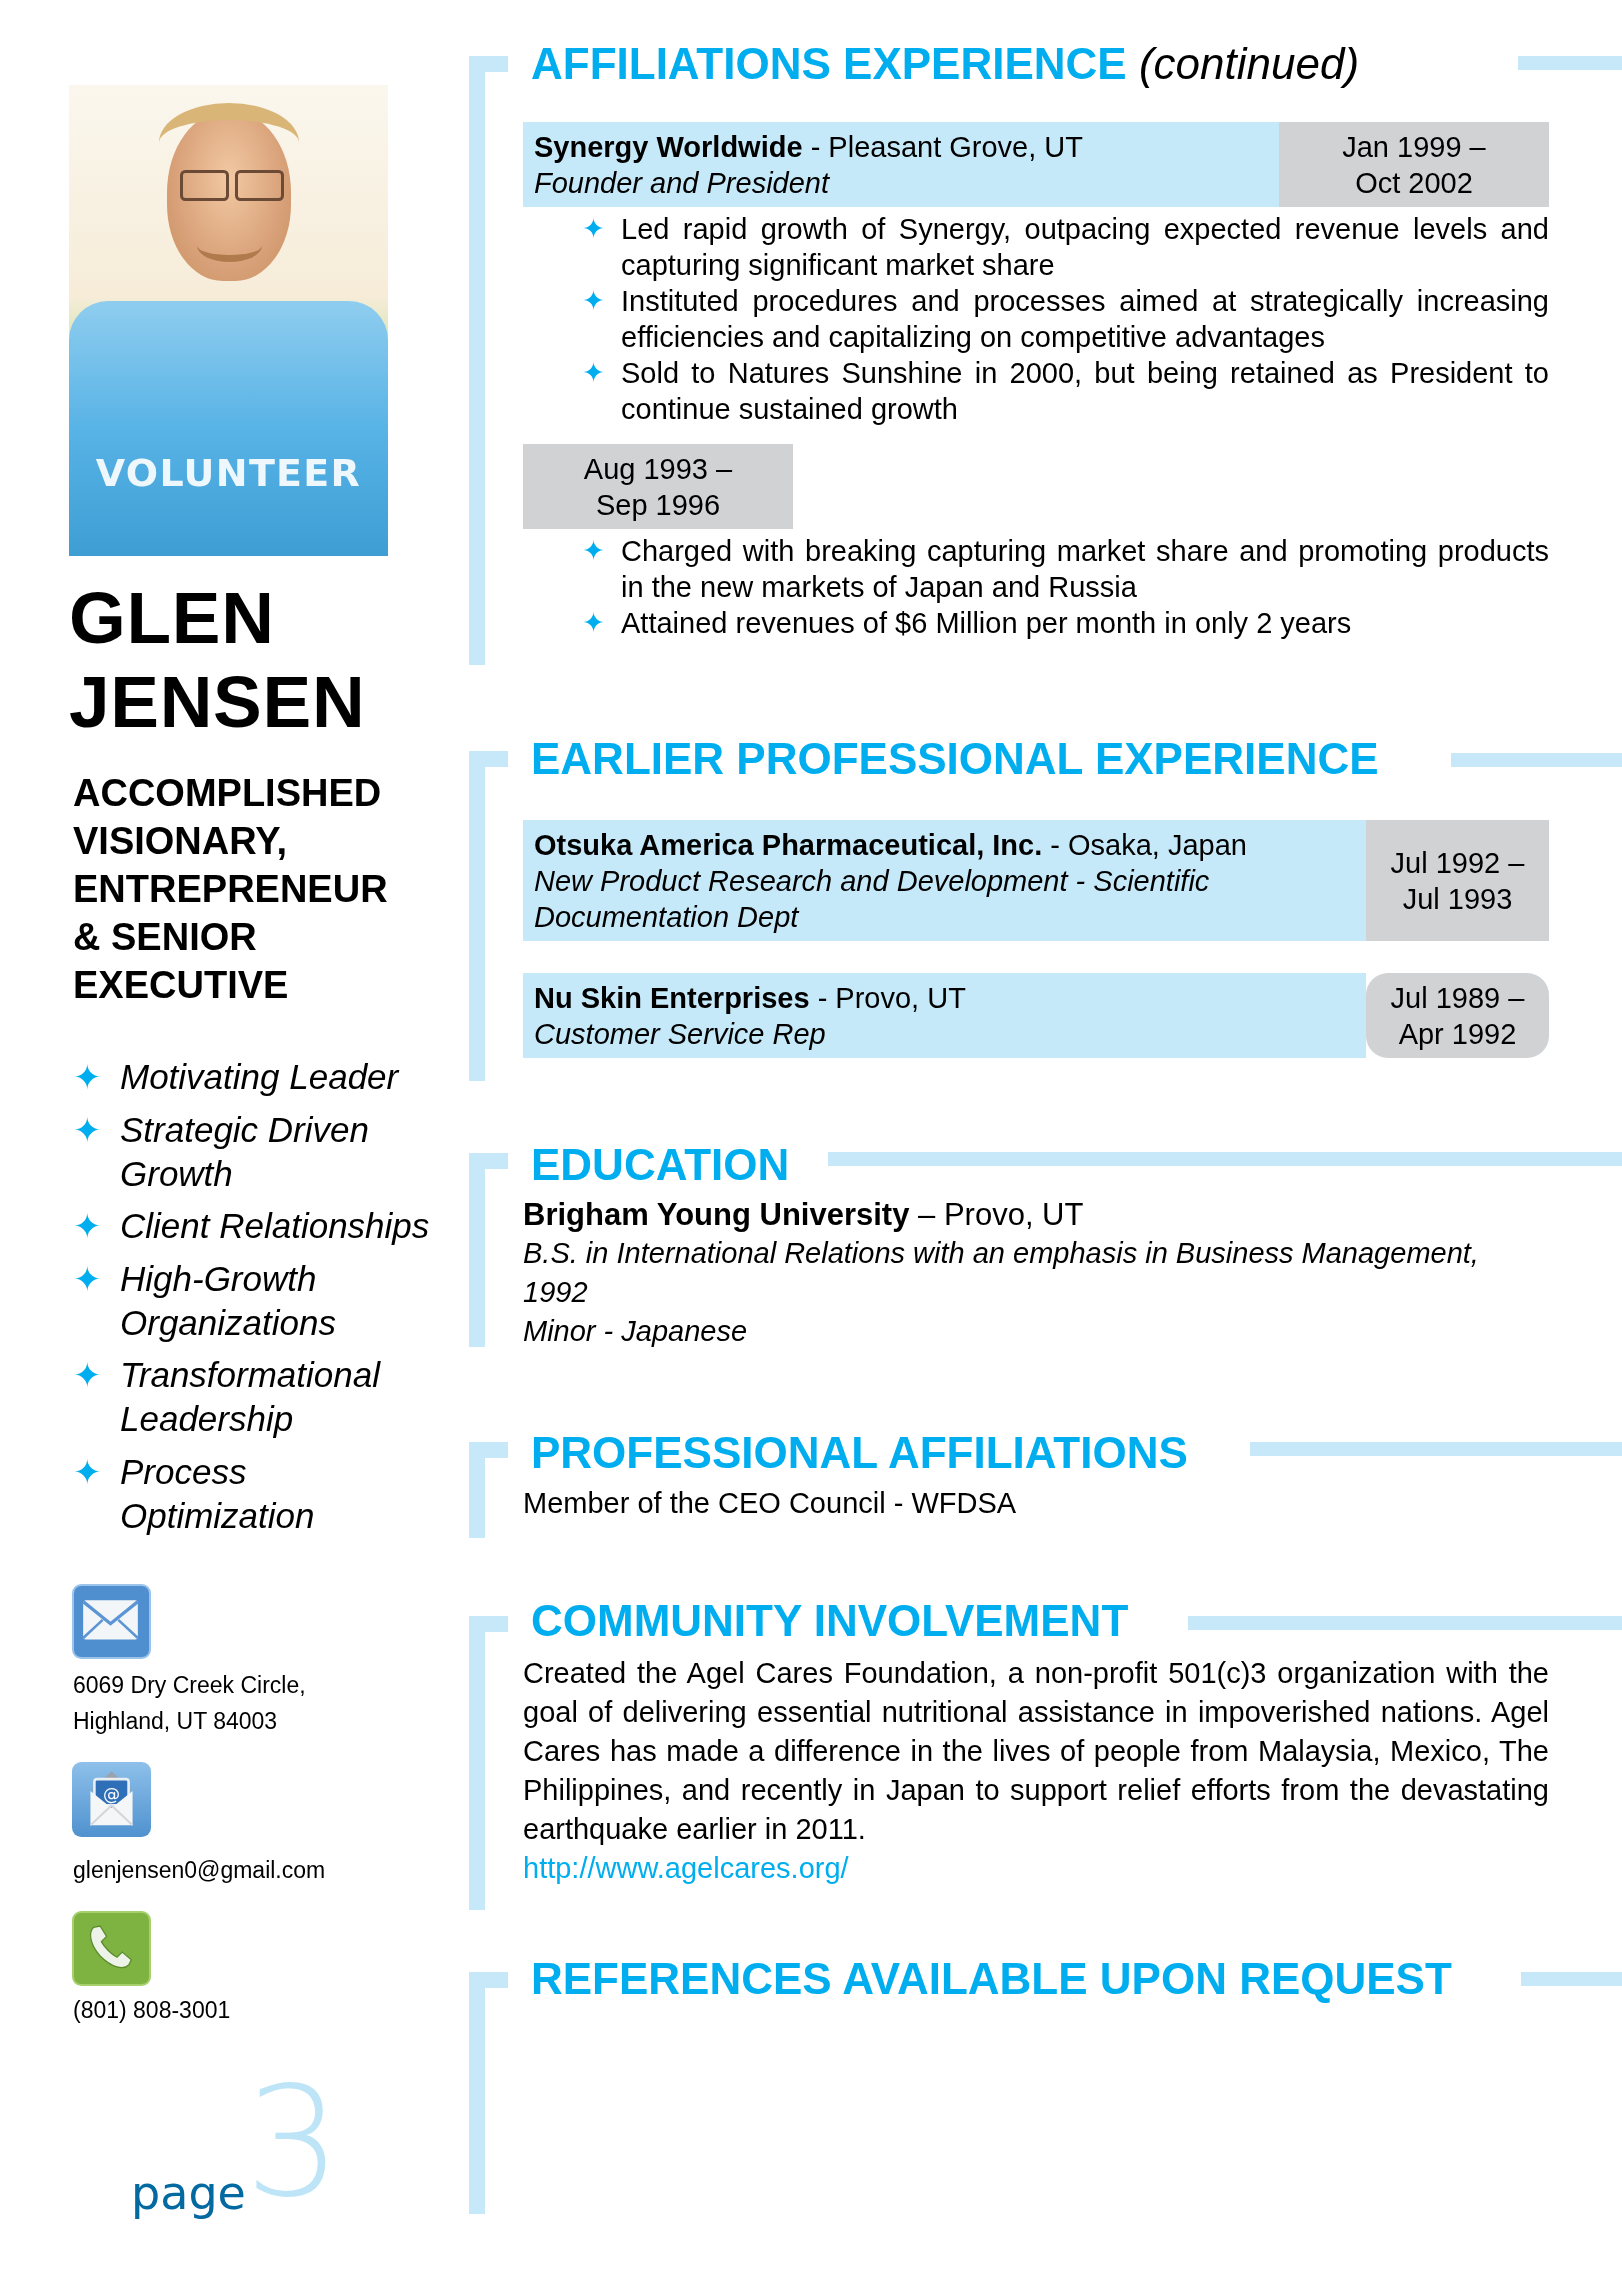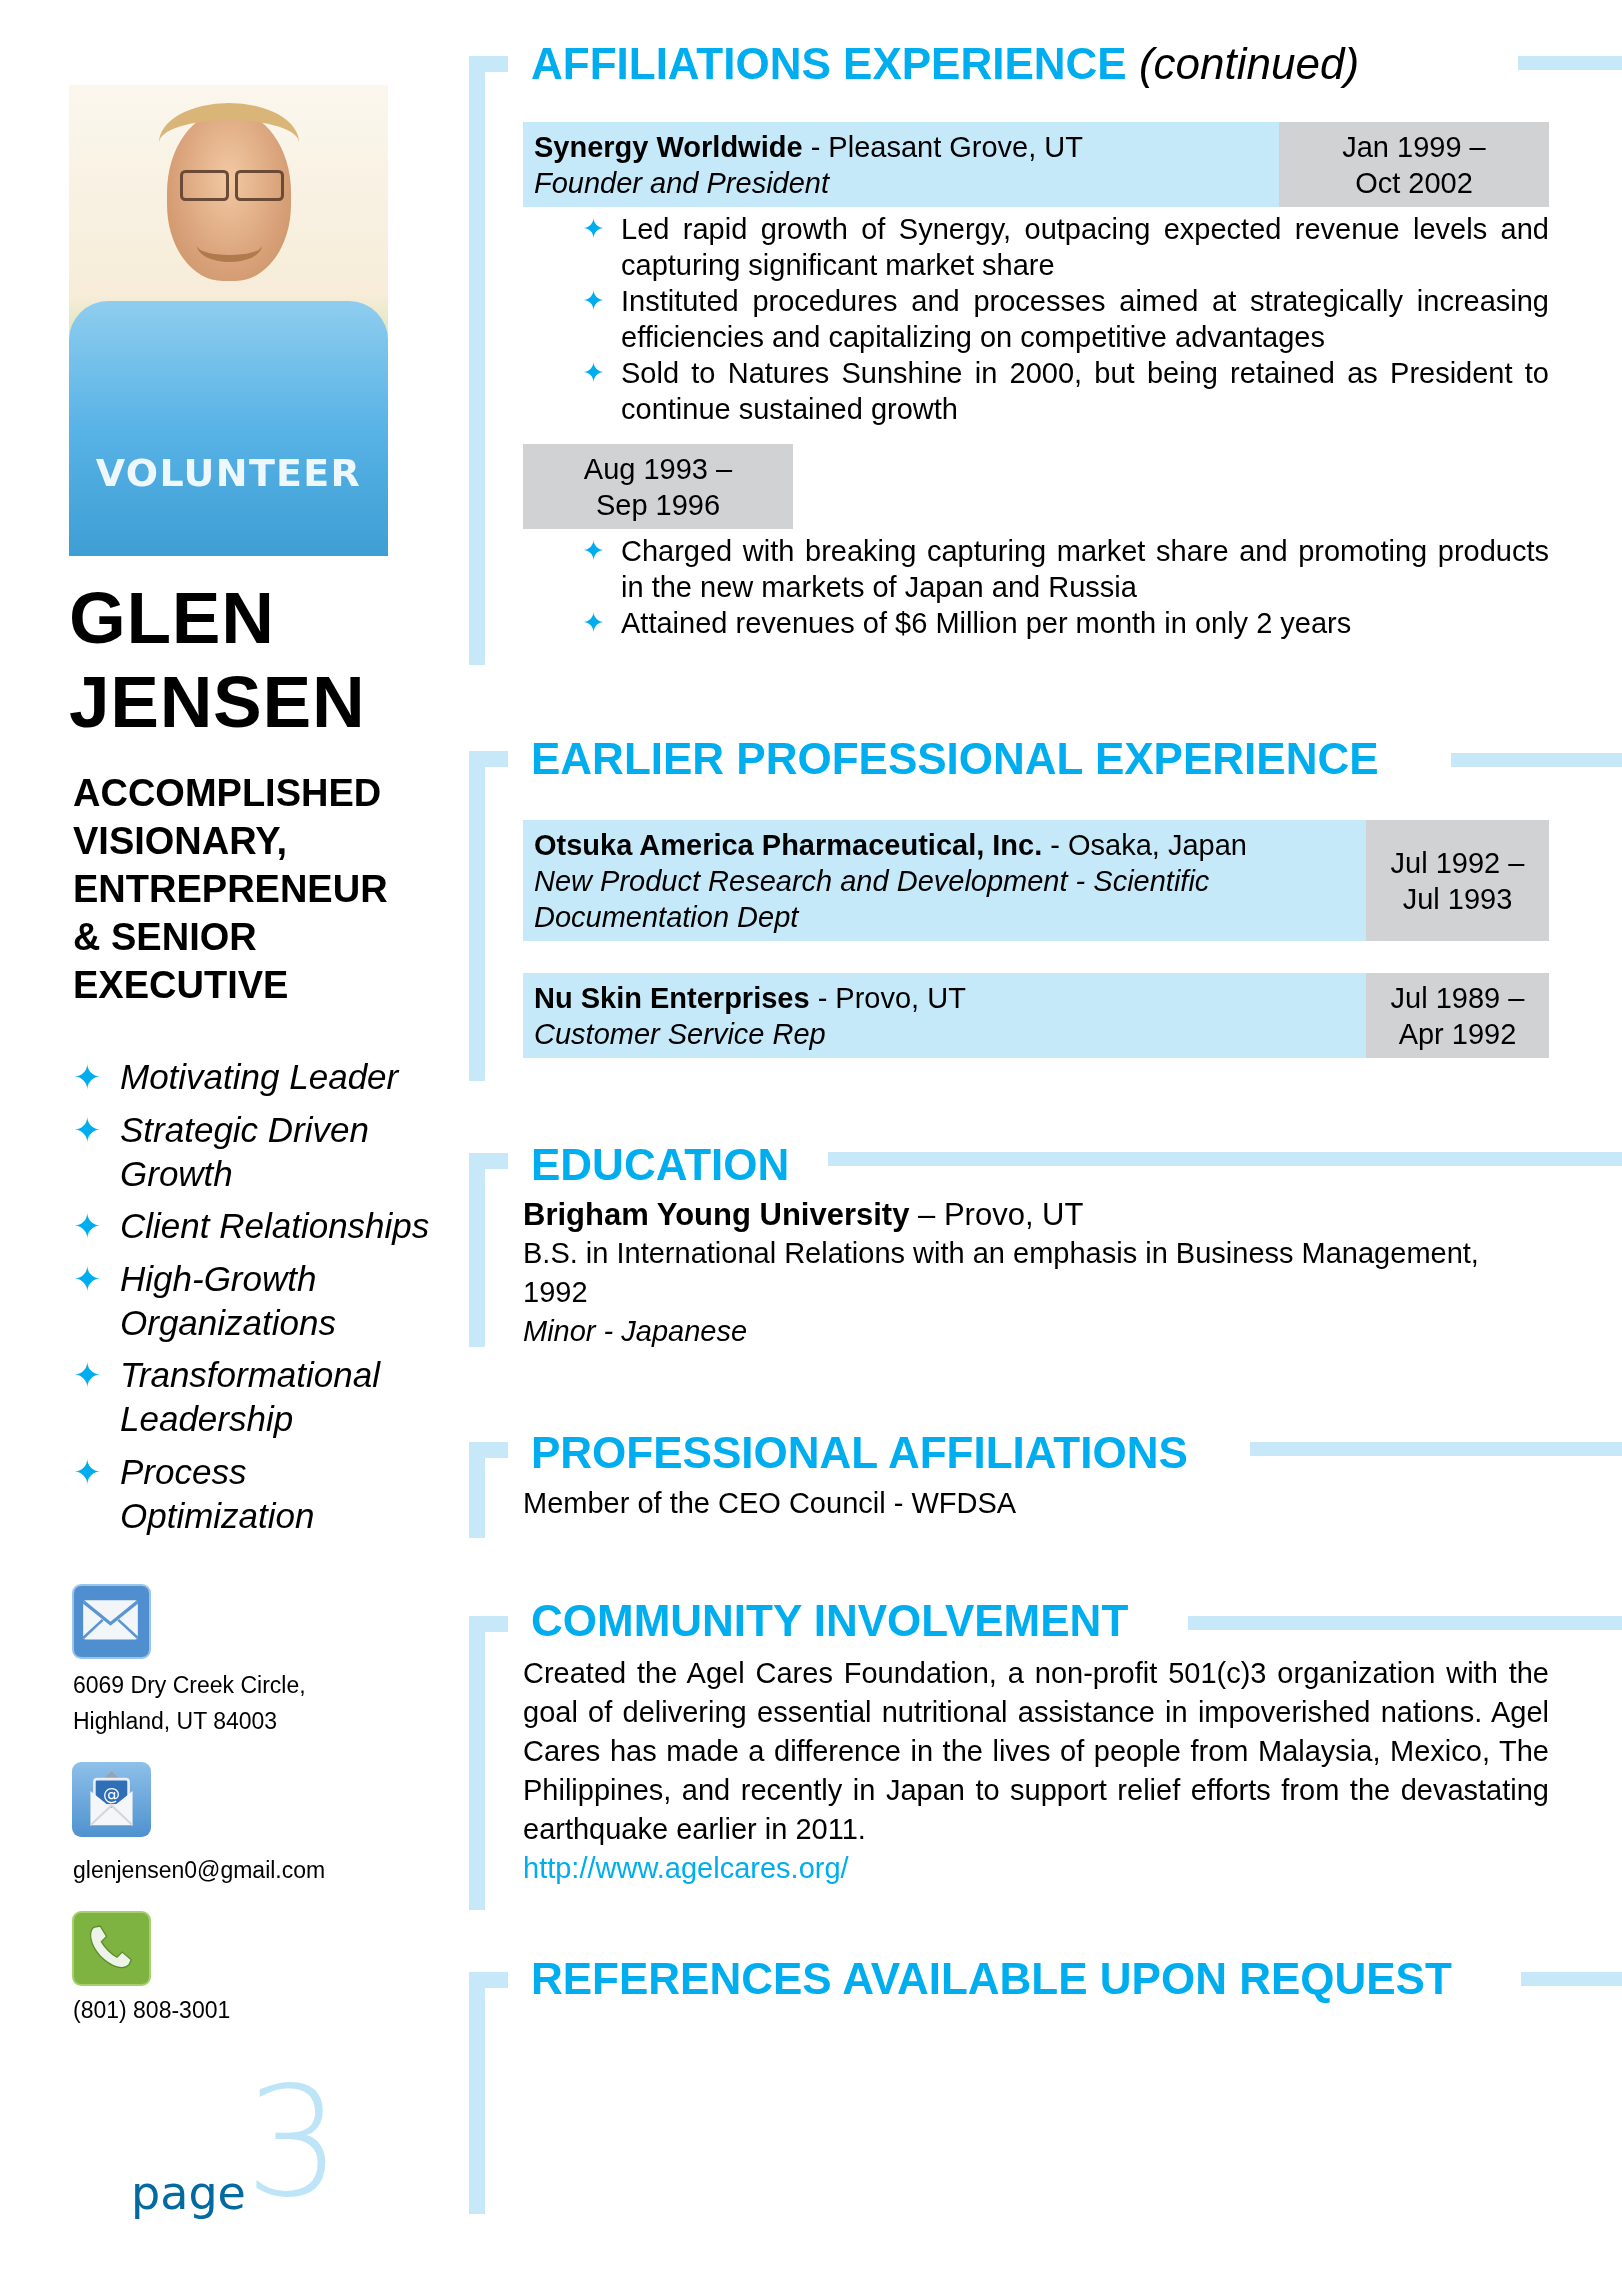--- a/index.html
+++ b/index.html
@@ -231,33 +231,33 @@
     <div>Jul 1992 –</div>
     <div>Jul 1993</div>
   </div>
 </div>
 
 <div class="abs job-row" style="top:973px;">
   <div class="job-main">
     <div><span class="co">Nu Skin Enterprises</span><span> - Provo, UT</span></div>
     <div class="role">Customer Service Rep</div>
   </div>
-  <div class="job-date" style="width:183px;">
+  <div class="job-date" style="width:183px;border-radius:22px;">
     <div>Jul 1989 –</div>
     <div>Apr 1992</div>
   </div>
 </div>
 
 <div class="abs br-v" style="left:469px; top:1153px; height:194px;"></div>
 <div class="abs br-h" style="left:469px; top:1153px; width:39px;"></div>
 <div class="abs h-right" style="left:828px; top:1152px;"></div>
 <div class="abs sec-title" style="top:1139px;">EDUCATION</div>
 <div class="abs para" style="top:1195px; line-height:39px; text-align:left;">
   <div style="font-size:31px;"><span style="font-weight:bold;">Brigham Young University</span><span> – Provo, UT</span></div>
-  <div style="">B.S. in International Relations with an emphasis in Business Management, 1992</div>
+  <div style="font-style:italic;">B.S. in International Relations with an emphasis in Business Management, 1992</div>
   <div style="font-style:italic;">Minor - Japanese</div>
 </div>
 
 <div class="abs br-v" style="left:469px; top:1442px; height:96px;"></div>
 <div class="abs br-h" style="left:469px; top:1442px; width:39px;"></div>
 <div class="abs h-right" style="left:1250px; top:1442px;"></div>
 <div class="abs sec-title" style="top:1427px;">PROFESSIONAL AFFILIATIONS</div>
 <div class="abs para" style="top:1484px;">Member of the CEO Council - WFDSA</div>
 
 <div class="abs br-v" style="left:469px; top:1616px; height:294px;"></div>

